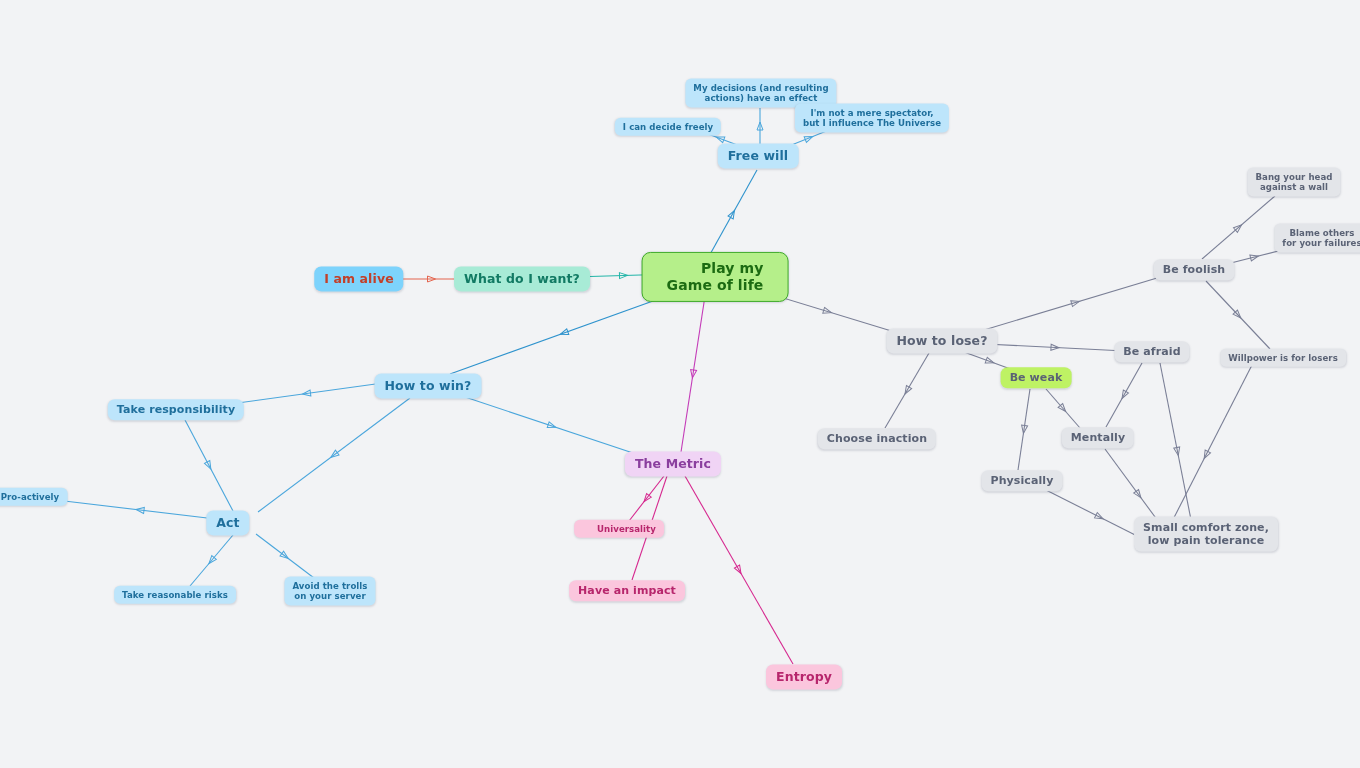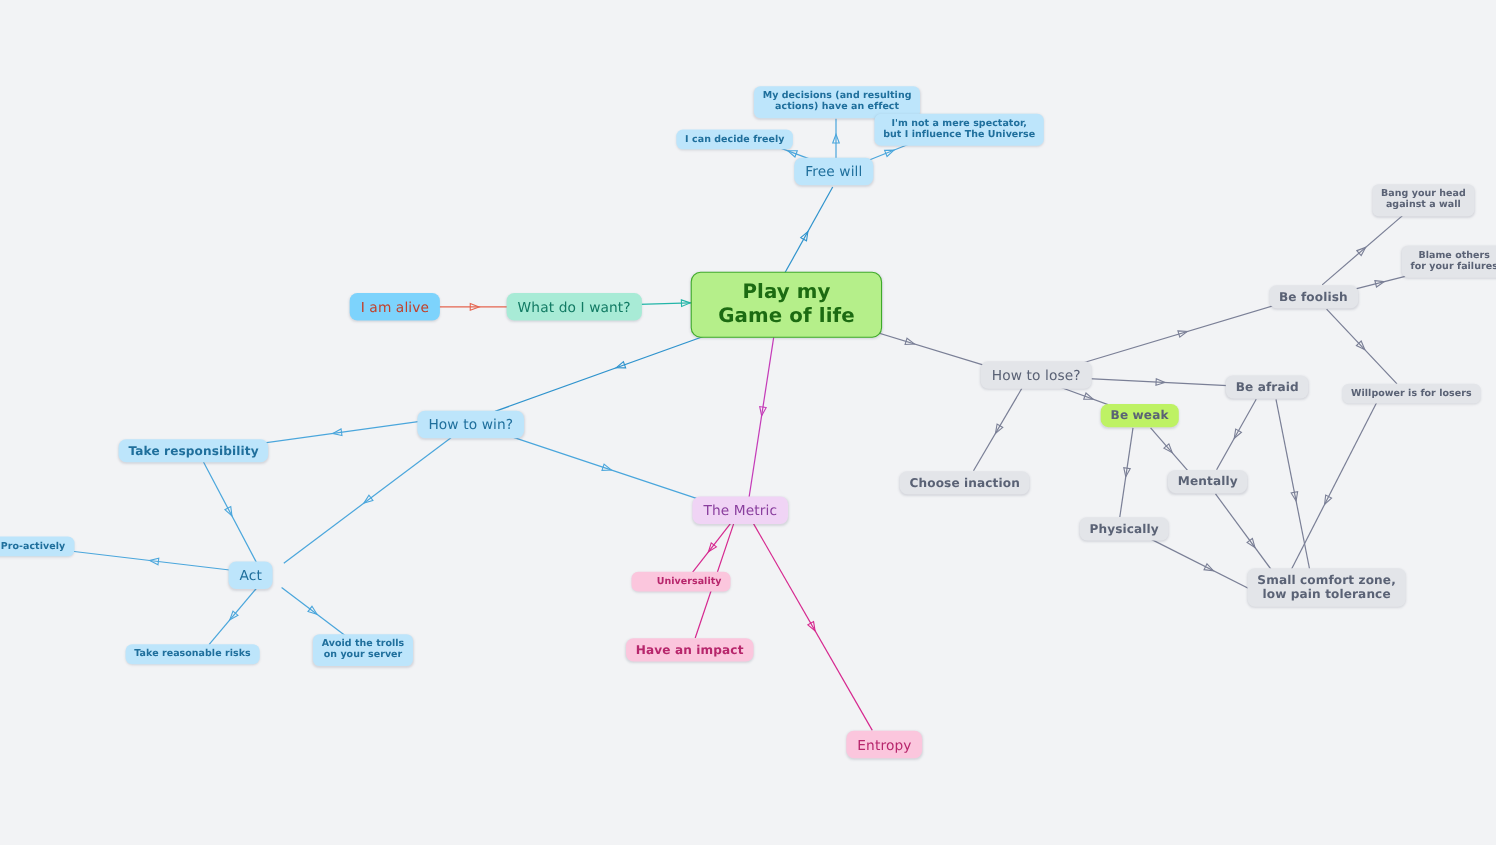--- a/index.html
+++ b/index.html
@@ -32,26 +32,27 @@
     text-align: center;
     border-radius: 7px;
     white-space: pre;
     line-height: 1.22;
     letter-spacing: 0.1px;
     box-shadow: 0 1px 2px rgba(70,80,100,0.17);
     user-select: none;
   }
   .node.root {
     font-weight: bold;
-    font-size: 18px;
+    font-size: 14px;
     padding: 7px 24px;
     border-radius: 9px;
+    text-align: right;
   }
   .node.major {
-    font-weight: normal;
+    font-weight: bold;
     font-size: 12.5px;
     padding: 5px 10px;
   }
   .node.mid {
     font-weight: bold;
     font-size: 11px;
     padding: 4px 9px;
   }
   .node.leaf {
     font-weight: bold;

